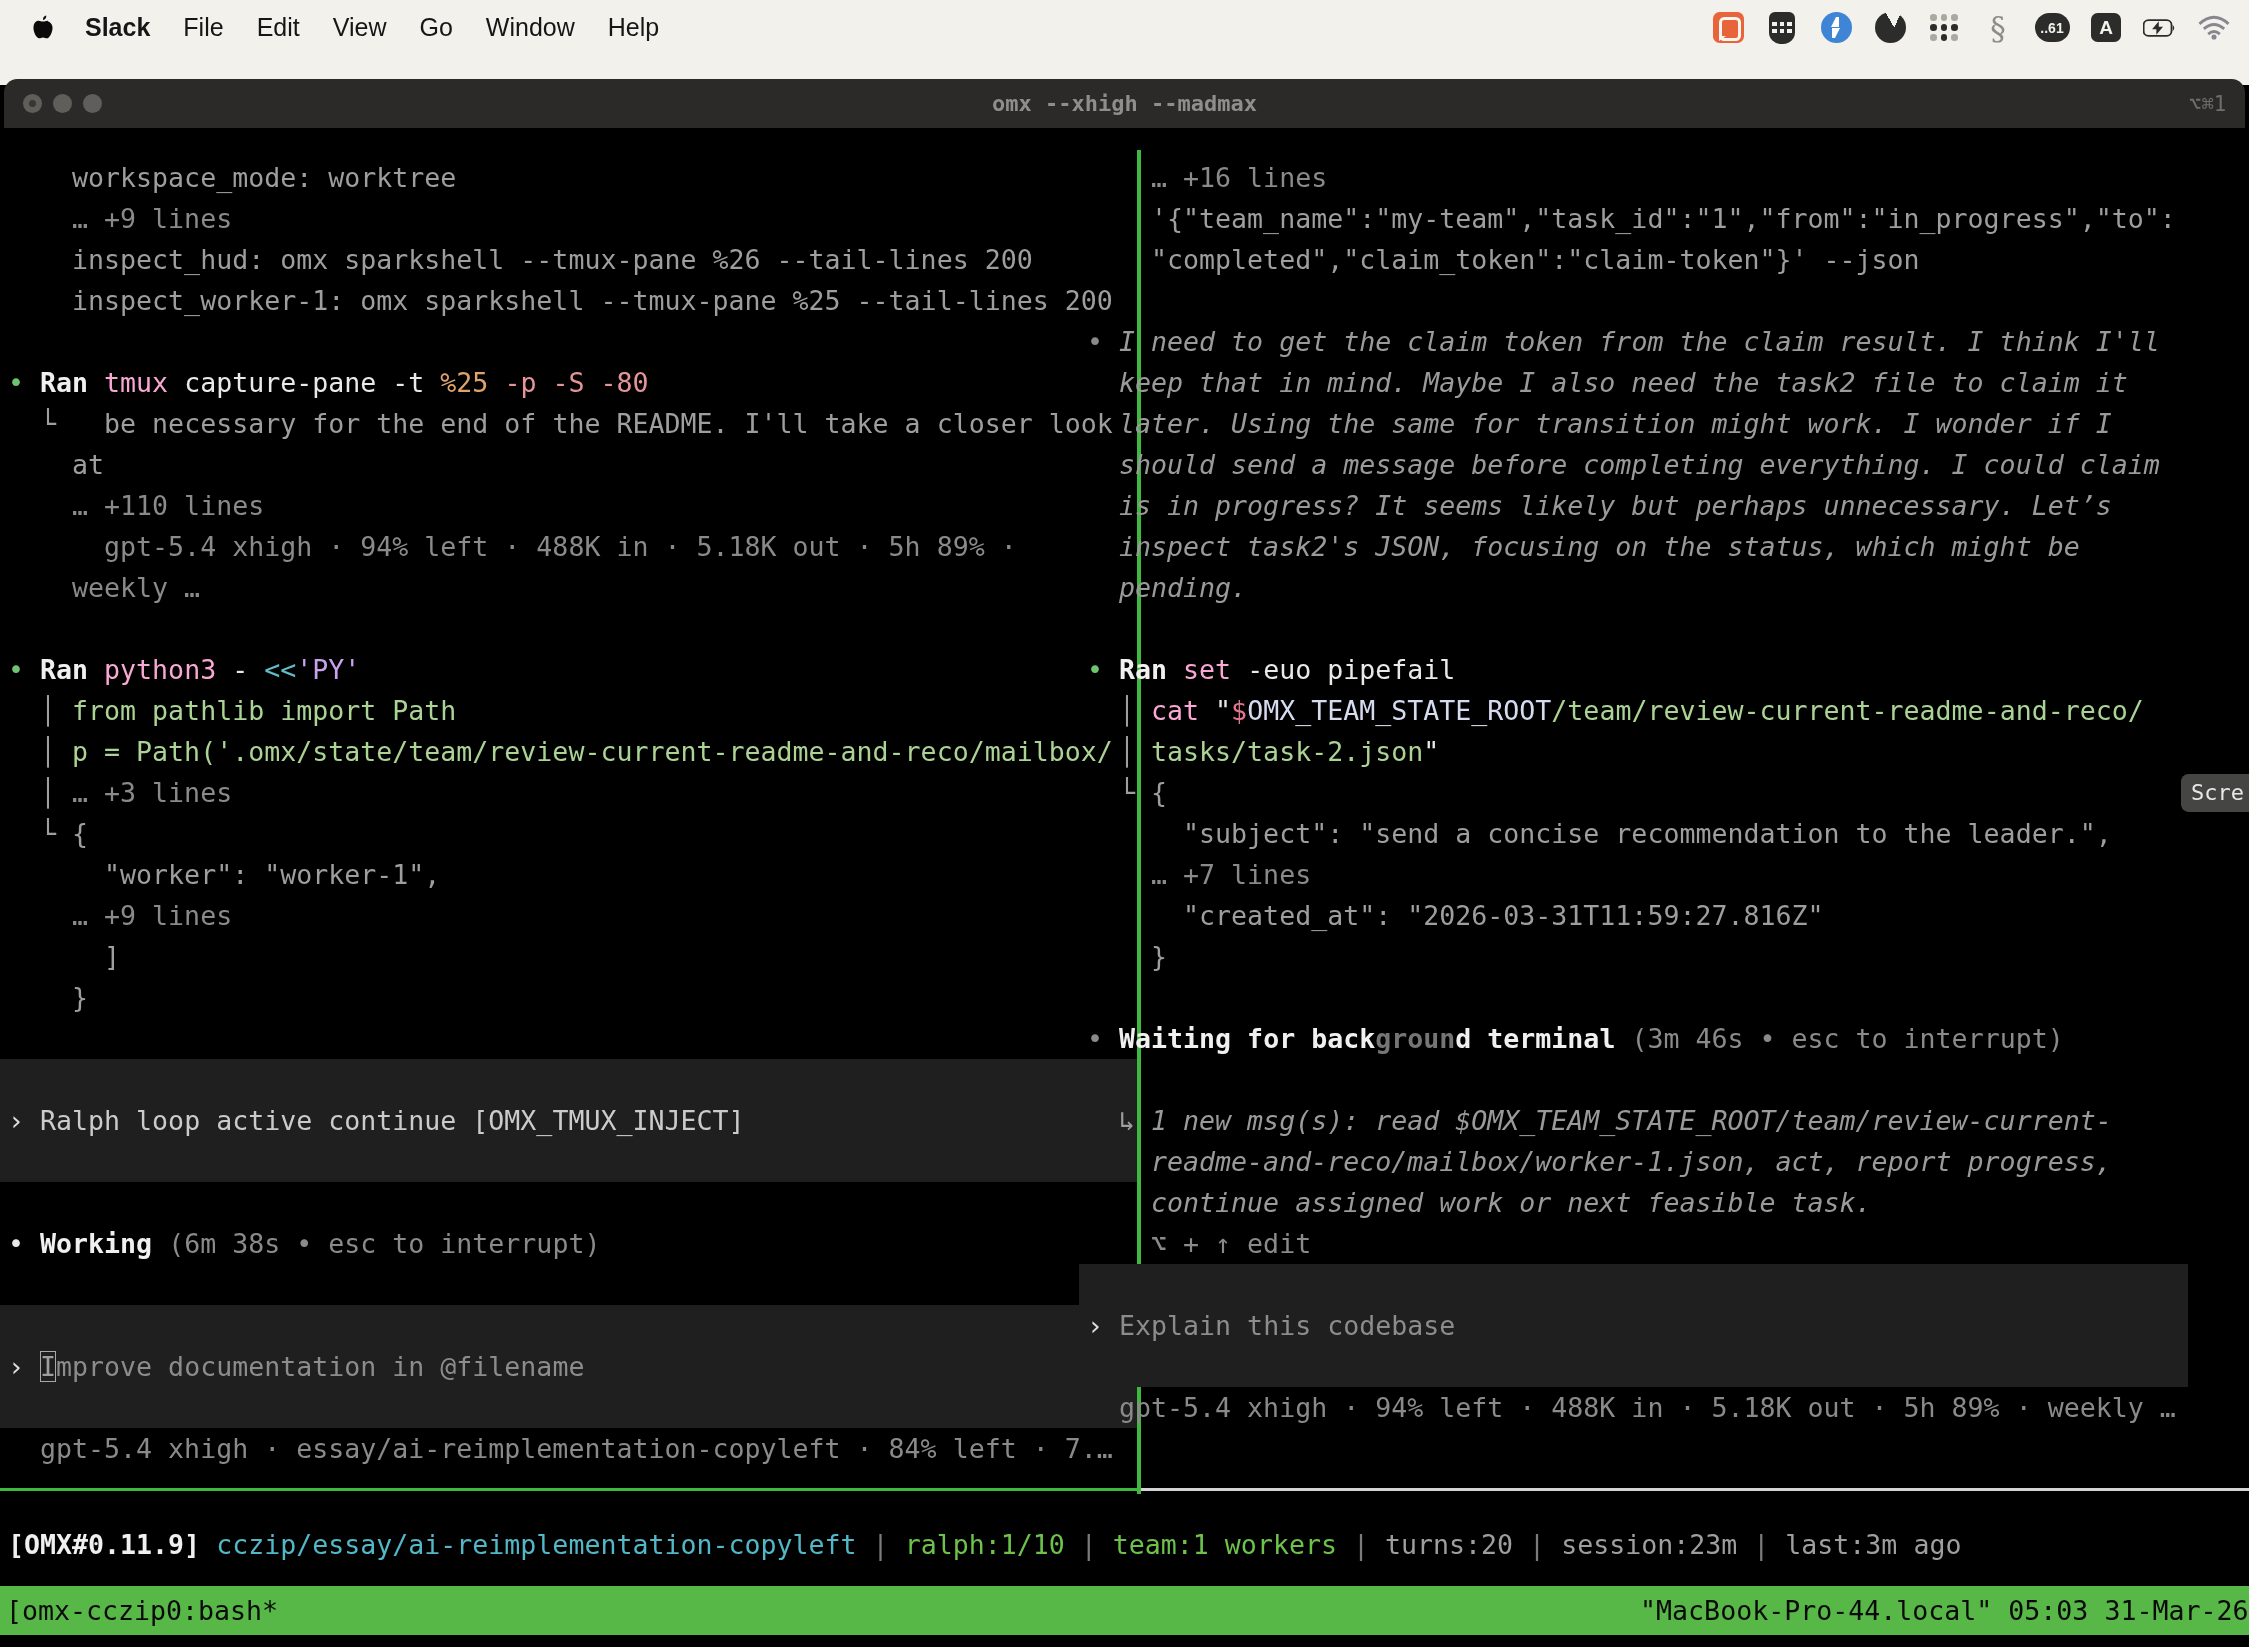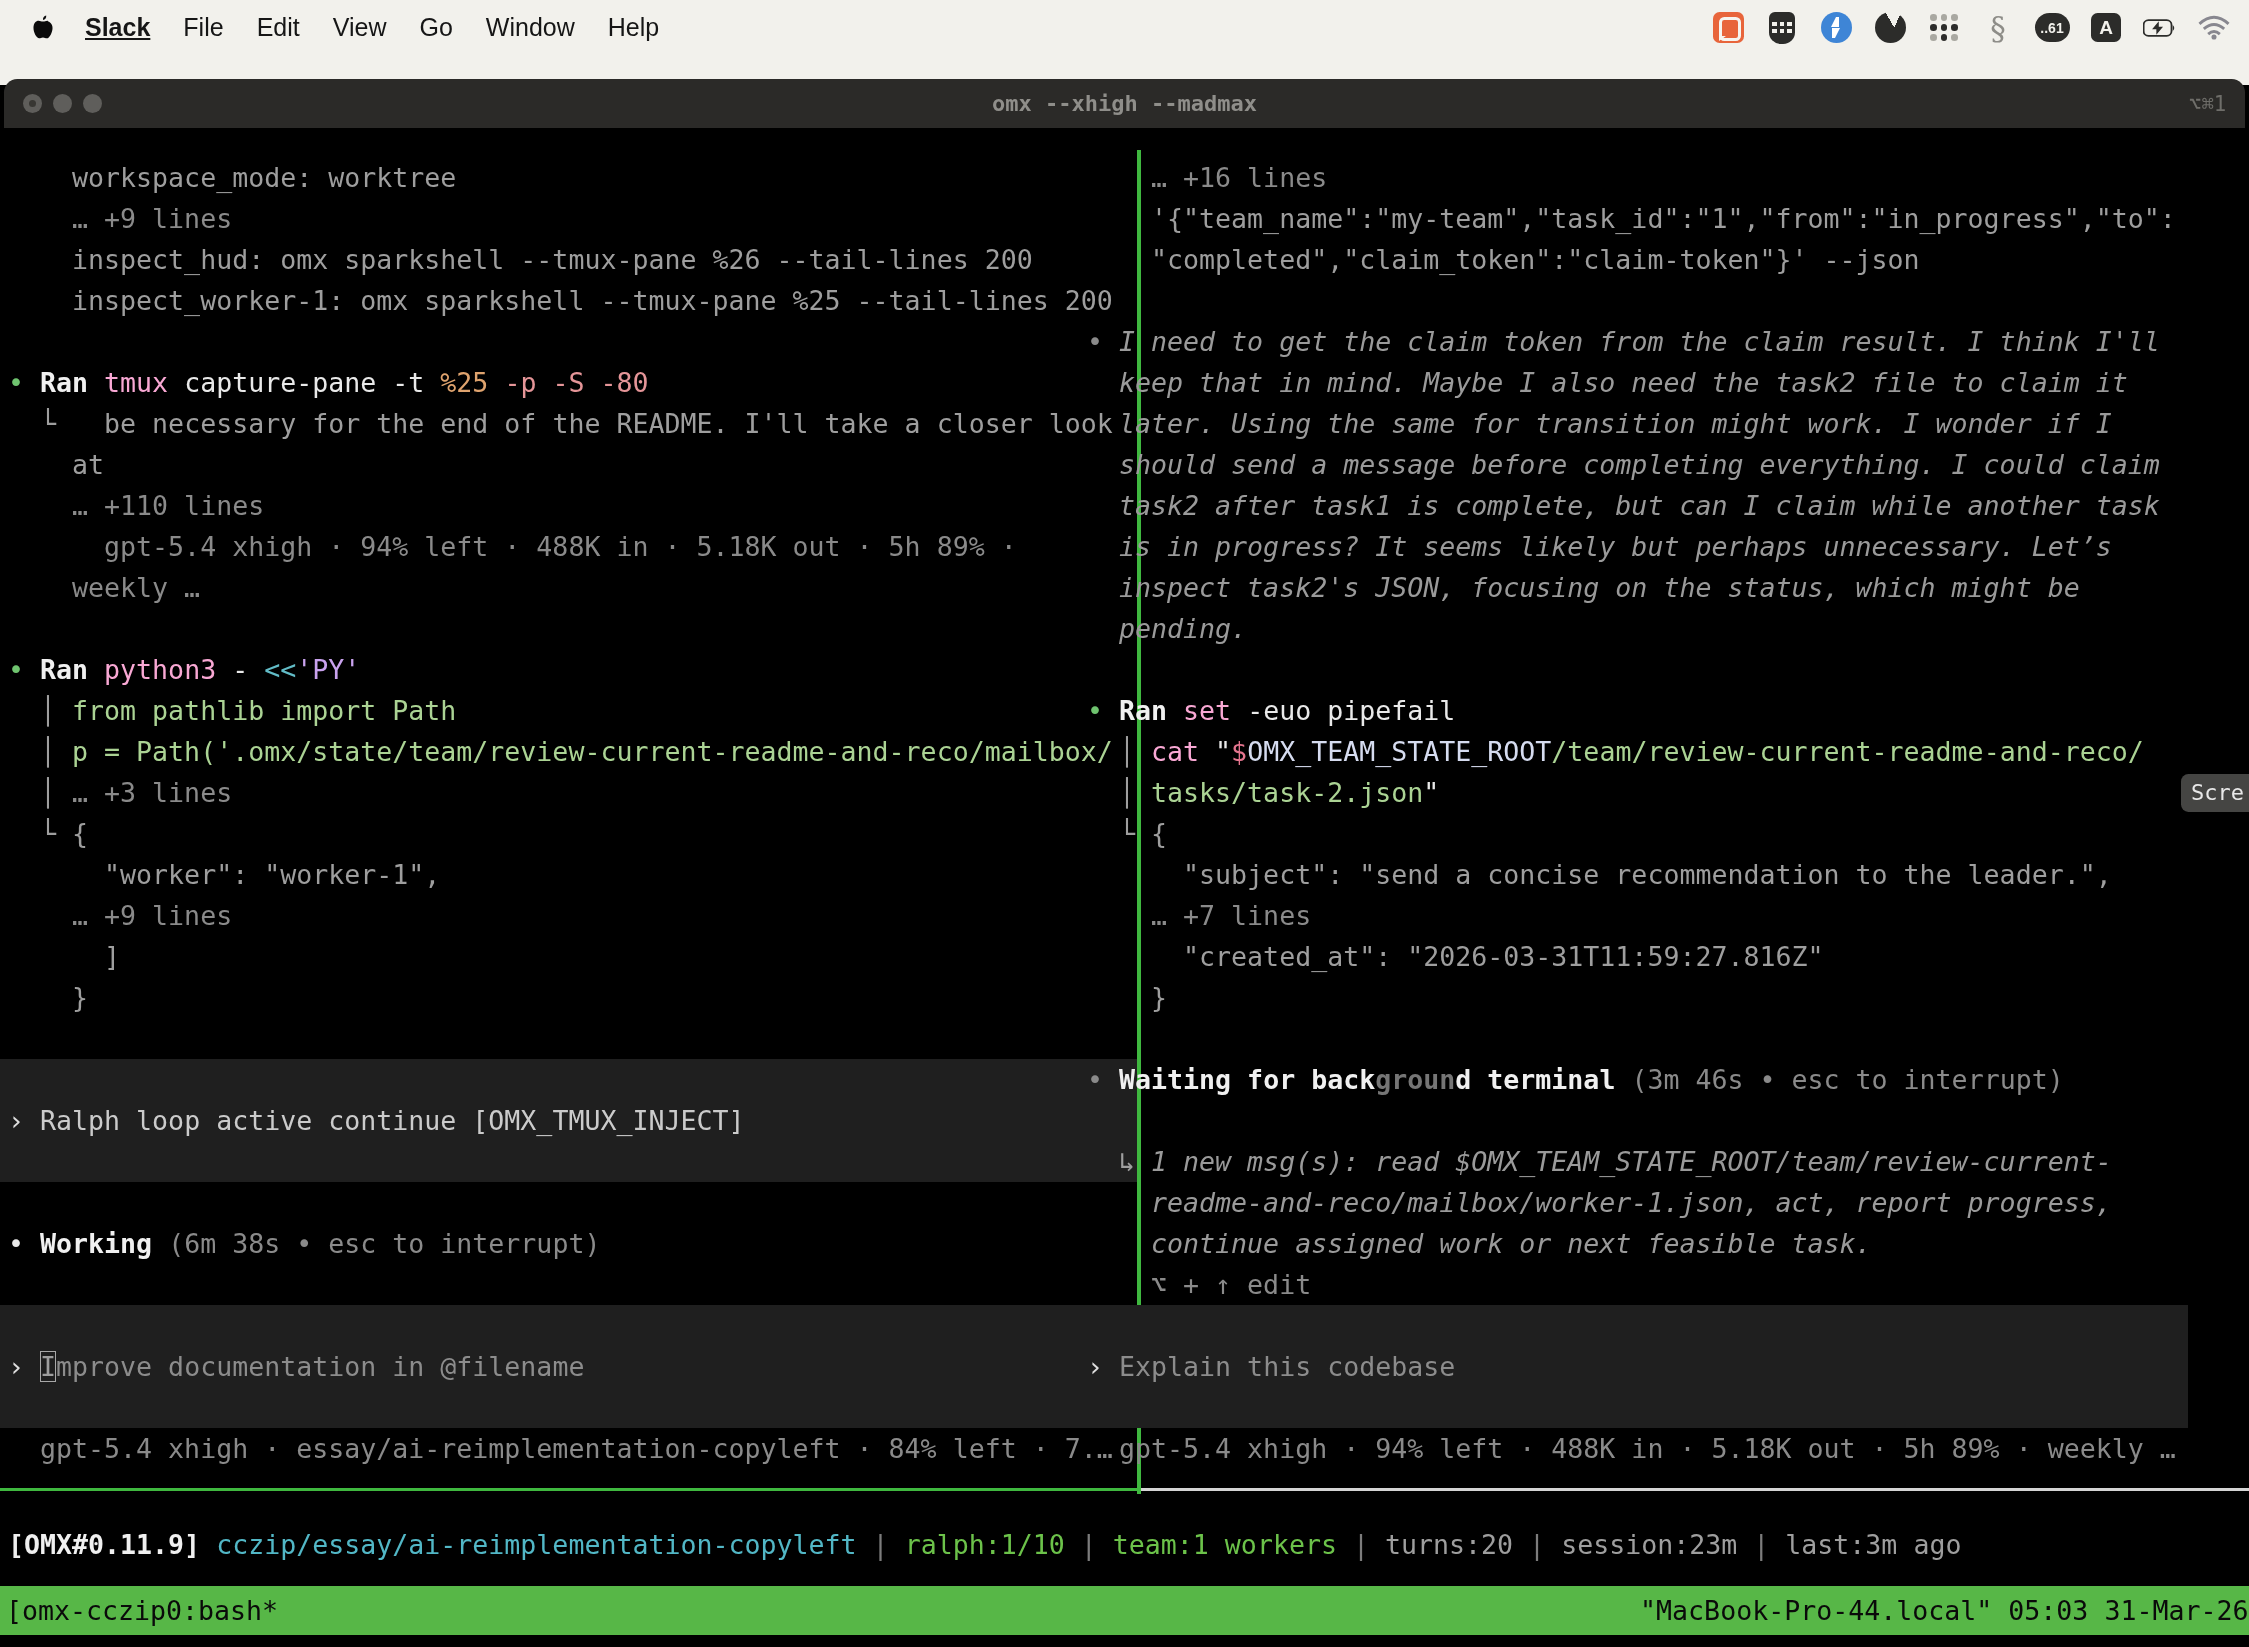--- a/index.html
+++ b/index.html
@@ -2,21 +2,21 @@
 <html style="font-size:11.8px"><head>
 <meta charset="utf-8">
 <style>
   html,body{margin:0;padding:0;background:#000;width:2250px;height:1648px;overflow:hidden;
     font-family:"DejaVu Sans Mono","DejaVu Sans",monospace;}
   
   .menubar{position:absolute;top:0;left:0;width:2250px;height:55px;background:#f2f1ec;
     display:flex;align-items:center;font-family:"Liberation Sans","DejaVu Sans",sans-serif;
     font-size:25px;color:#161616;}
   .menubar .apple{margin-left:32px;display:flex;align-items:center;}
-  .menubar .appname{font-weight:bold;margin-left:31px;text-decoration:underline;}
+  .menubar .appname{font-weight:bold;margin-left:31px;}
   .menubar .mitem{margin-left:33px;}
   .statusicons{margin-left:auto;margin-right:19px;display:flex;align-items:center;gap:20px;}
   .sicon{width:34px;height:34px;display:flex;align-items:center;justify-content:center;}
   .chat{width:31px;height:31px;background:#e8653b;border-radius:6.6px;position:relative;}
   .chat:before{content:"";position:absolute;left:6.6px;top:5.2px;width:16px;height:17.7px;
     border:3px solid #f6f5f0;border-radius:5.2px;}
   .chat:after{content:"";position:absolute;left:6.6px;bottom:2.2px;width:0;height:0;
     border-left:7.4px solid #f6f5f0;border-bottom:5.9px solid transparent;}
   .shield{width:26.6px;height:32px;background:#2c2c2a;border-radius:5.9px 5.9px 11.8px 11.8px;
     display:grid;grid-template-columns:repeat(3,4.4px);grid-auto-rows:4.4px;gap:3px;
@@ -201,21 +201,20 @@
   <div class="vdivider"></div>
   <div class="pane pane-right">
       <div class="ln"><span class="d">    … +16 lines</span></div>
       <div class="ln"><span class="g">    '{"team_name":"my-team","task_id":"1","from":"in_progress","to":</span></div>
       <div class="ln"><span class="g">    "completed","claim_token":"claim-token"}' --json</span></div>
       <div class="ln"></div>
       <div class="ln"><span class="d">• </span><span class="it">I need to get the claim token from the claim result. I think I'll</span></div>
       <div class="ln"><span class="it">  keep that in mind. Maybe I also need the task2 file to claim it</span></div>
       <div class="ln"><span class="it">  later. Using the same for transition might work. I wonder if I</span></div>
       <div class="ln"><span class="it">  should send a message before completing everything. I could claim</span></div>
-      <div class="ln"><span class="it">  task2 after task1 is complete, but can I claim while another task</span></div>
       <div class="ln"><span class="it">  is in progress? It seems likely but perhaps unnecessary. Let’s</span></div>
       <div class="ln"><span class="it">  inspect task2's JSON, focusing on the status, which might be</span></div>
       <div class="ln"><span class="it">  pending.</span></div>
       <div class="ln"></div>
       <div class="ln"><span class="gb">• </span><span class="wb">Ran </span><span class="b">set </span><span class="w">-euo pipefail</span></div>
       <div class="ln"><span class="g">  │ </span><span class="b">cat </span><span class="w">"</span><span class="dol">$</span><span class="var">OMX_TEAM_STATE_ROOT</span><span class="gc">/team/review-current-readme-and-reco/</span></div>
       <div class="ln"><span class="g">  │ </span><span class="gc">tasks/task-2.json</span><span class="w">"</span></div>
       <div class="ln"><span class="g">  └ </span><span class="g">{</span></div>
       <div class="ln"><span class="g">      "subject": "send a concise recommendation to the leader.",</span></div>
       <div class="ln"><span class="d">    … +7 lines</span></div>

